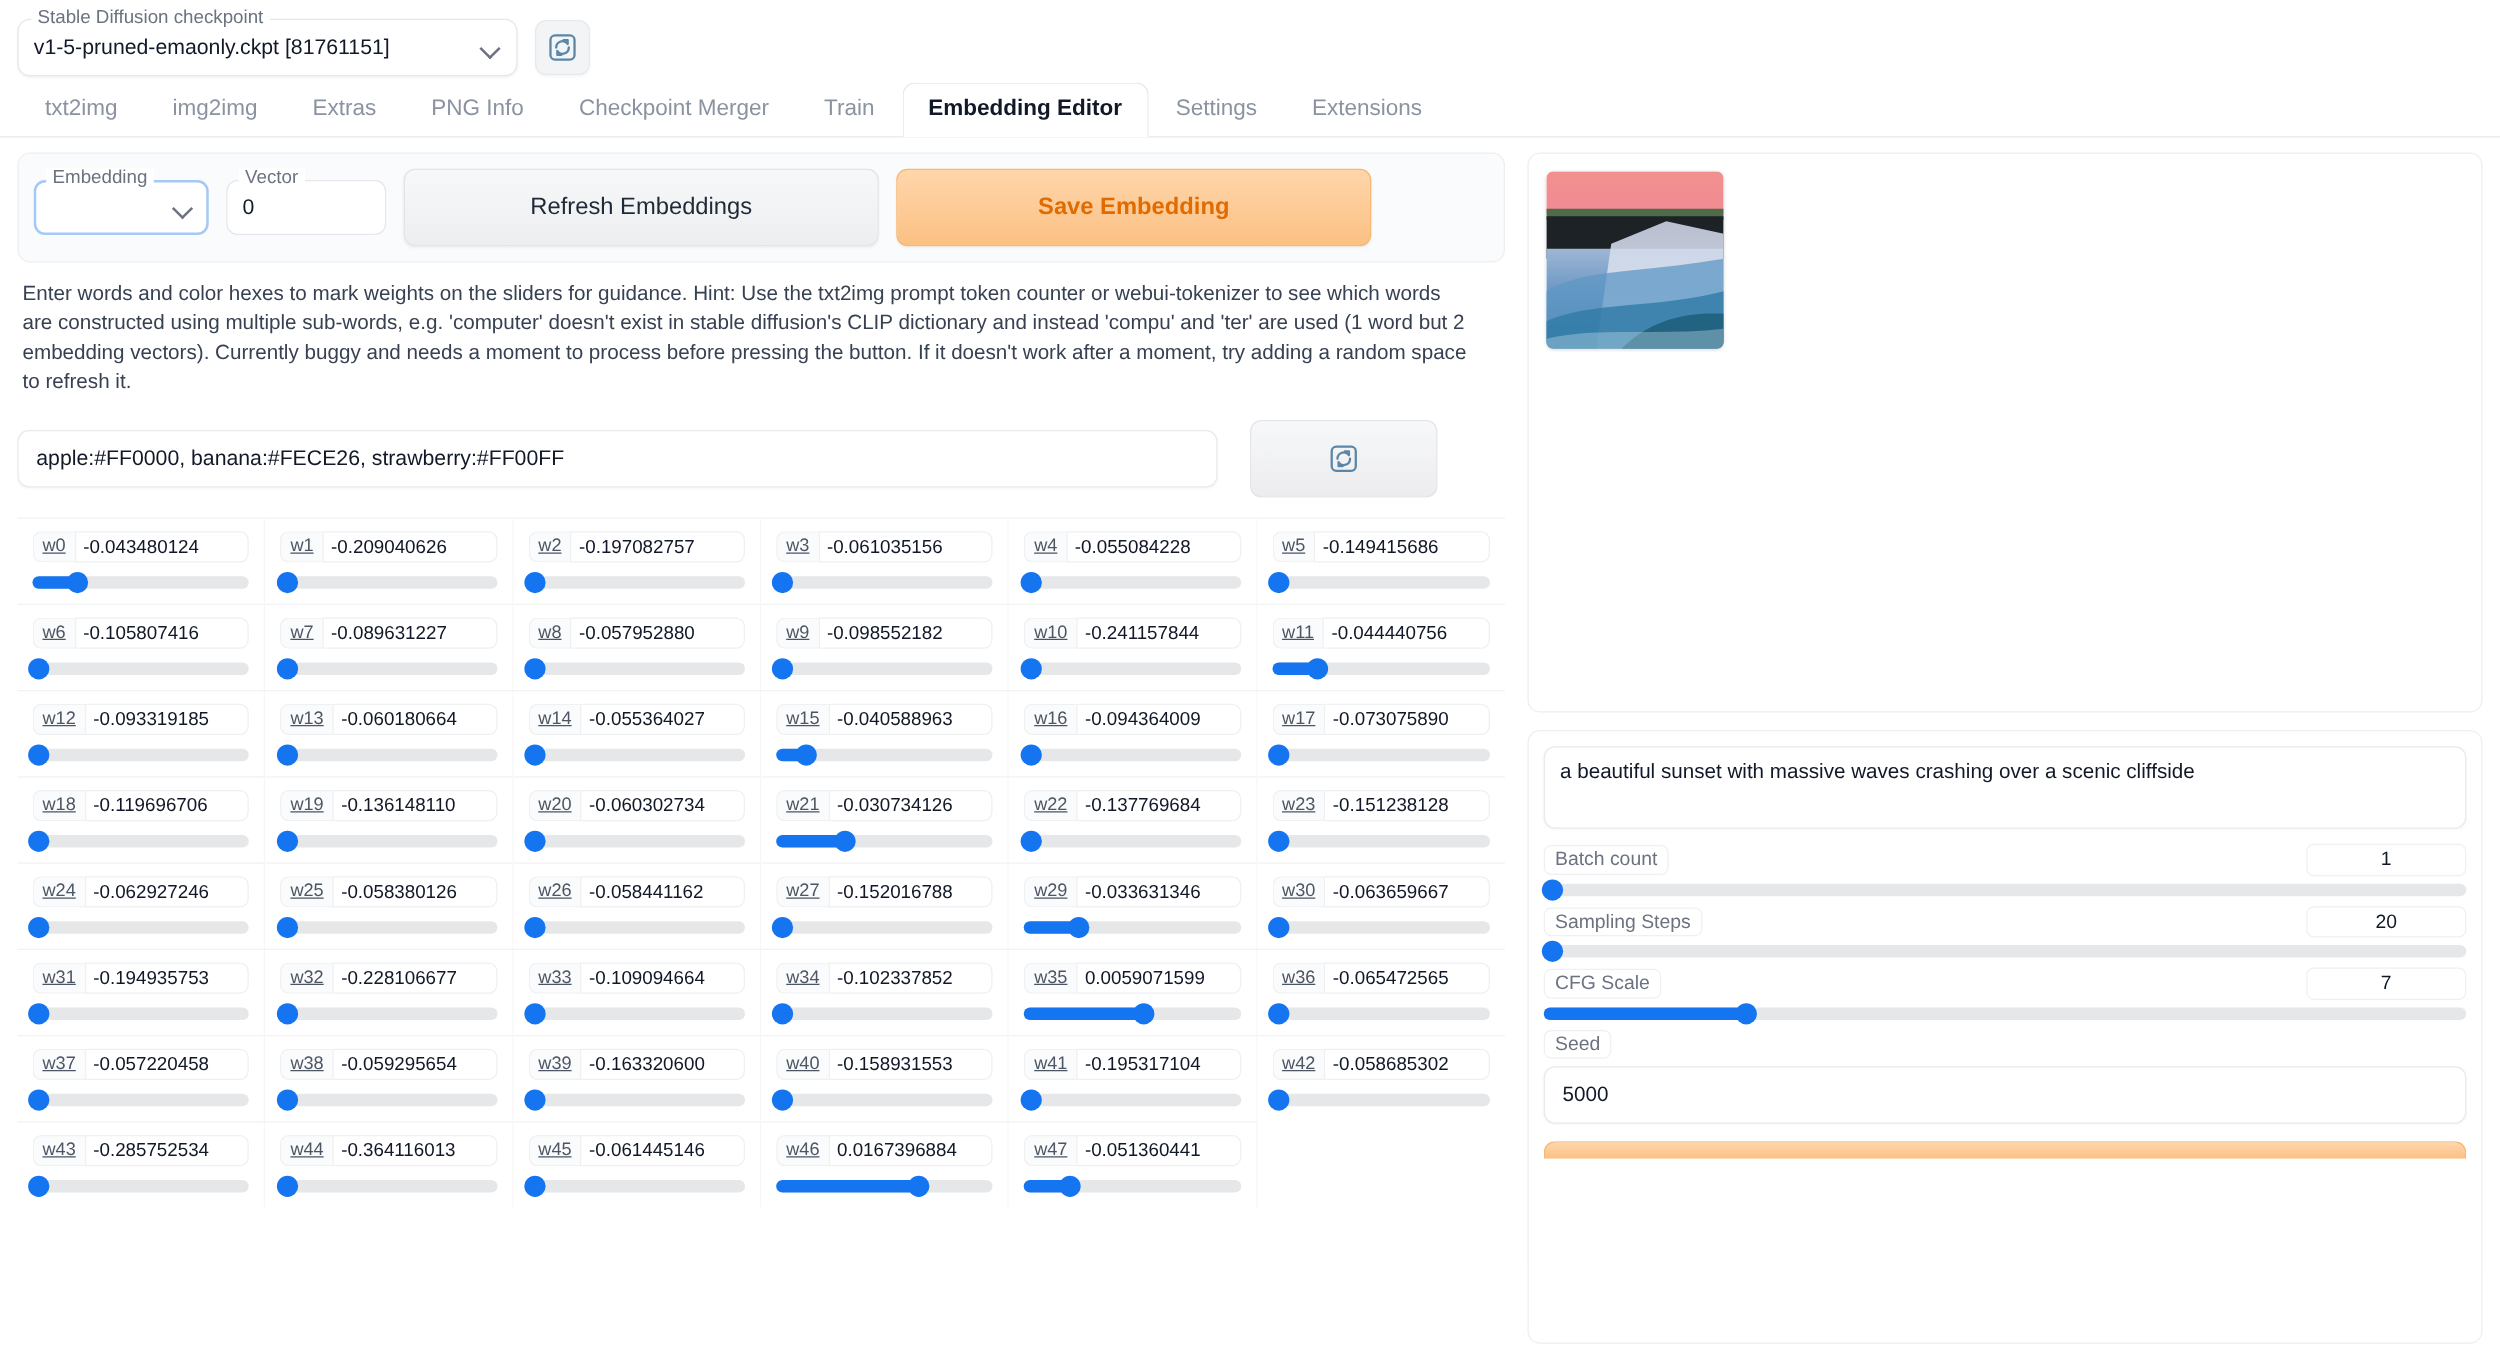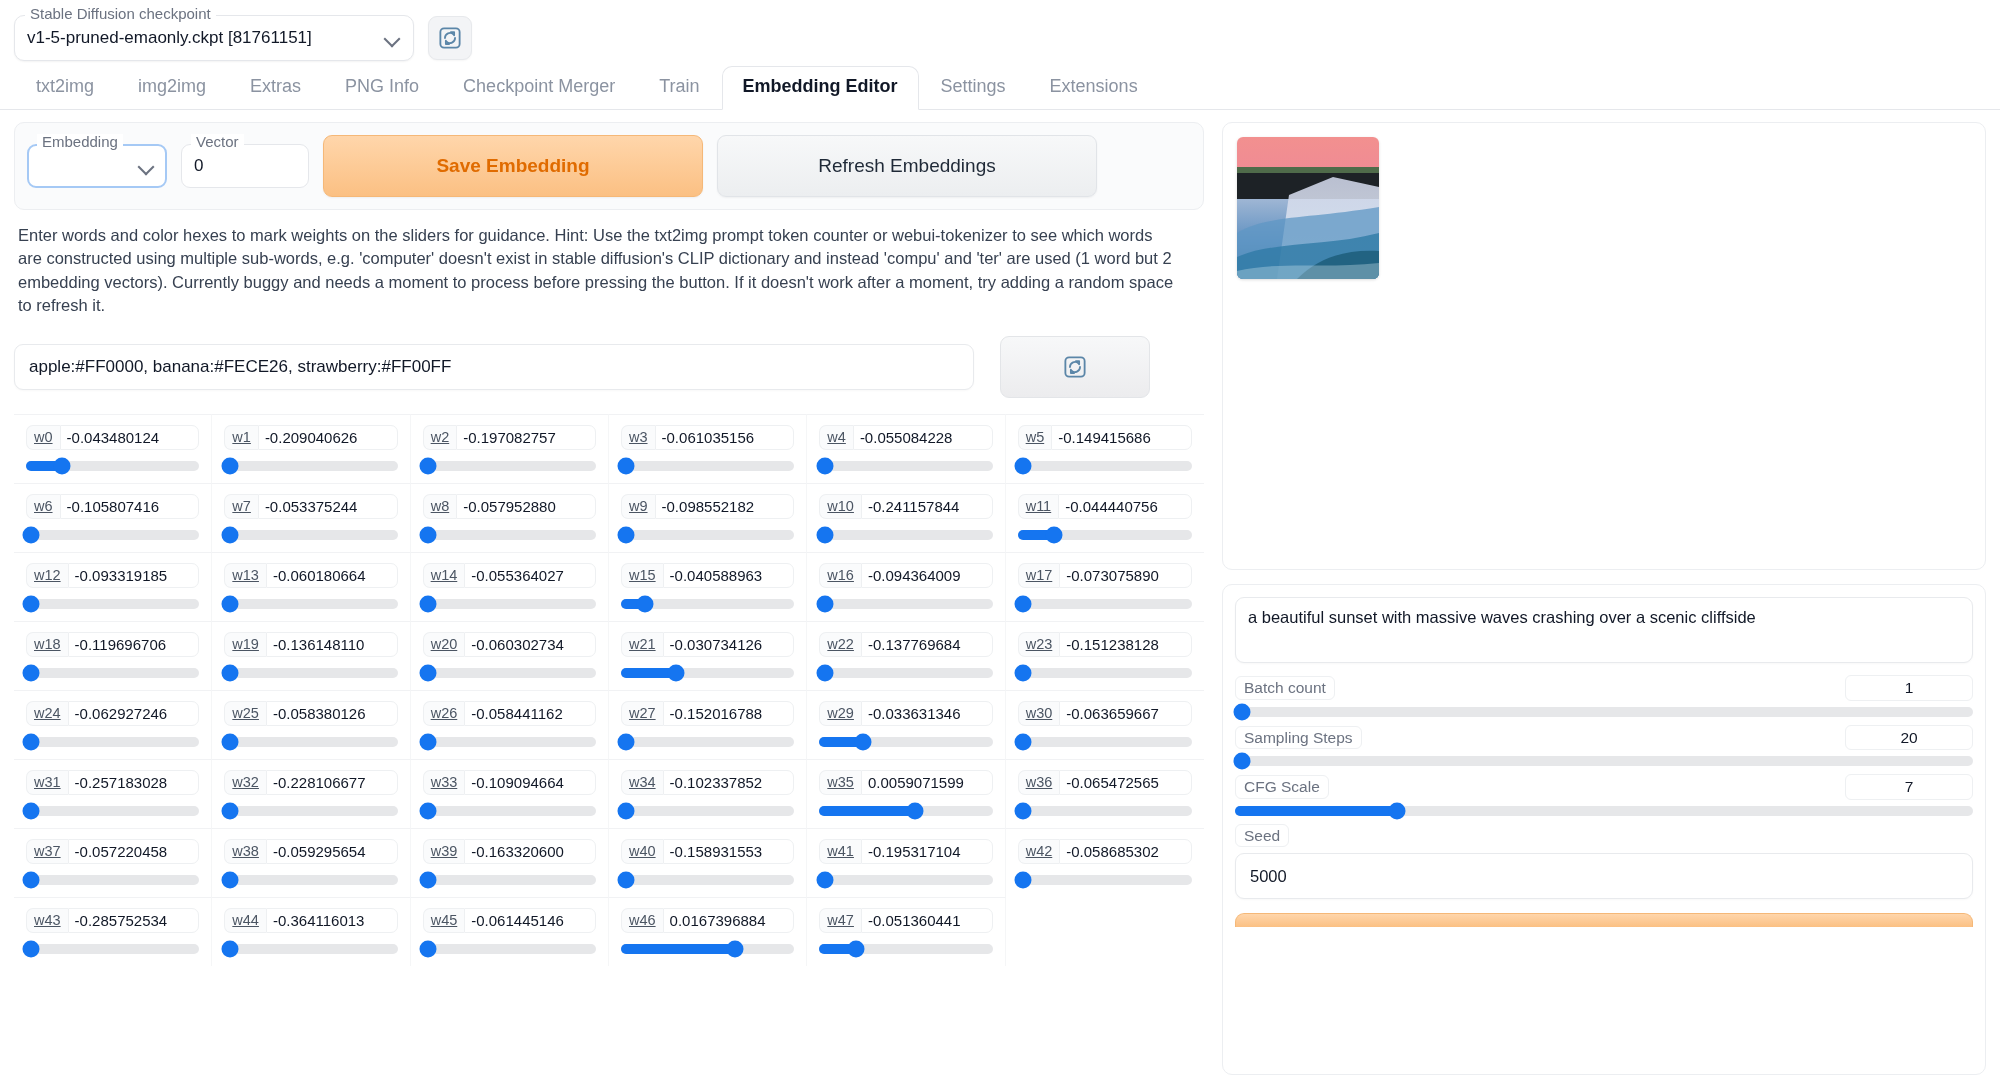--- a/index.html
+++ b/index.html
@@ -404,22 +404,22 @@
         <div class="embedding-field">
           <span class="chev"></span>
         </div>
       </div>
 
       <div class="field-wrap" style="border:none;box-shadow:none;position:relative;">
         <span class="field-label">Vector</span>
         <div class="vector-field">0</div>
       </div>
 
+      <div class="big-btn btn-refresh-emb">Refresh Embeddings</div>
       <div class="big-btn btn-save-emb">Save Embedding</div>
-      <div class="big-btn btn-refresh-emb">Refresh Embeddings</div>
     </div>
 
     <div class="desc">Enter words and color hexes to mark weights on the sliders for guidance. Hint: Use the txt2img prompt token counter or webui-tokenizer to see which words are constructed using multiple sub-words, e.g. 'computer' doesn't exist in stable diffusion's CLIP dictionary and instead 'compu' and 'ter' are used (1 word but 2 embedding vectors). Currently buggy and needs a moment to process before pressing the button. If it doesn't work after a moment, try adding a random space to refresh it.</div>
 
     <div class="token-row">
       <div class="token-input">apple:#FF0000, banana:#FECE26, strawberry:#FF00FF</div>
       <div class="token-refresh">
         <svg class="refresh-glyph" viewBox="0 0 24 24">
           <rect x="1.5" y="1.5" width="21" height="21" rx="4" fill="none" stroke="#5b86a8" stroke-width="2"></rect>
           <path d="M6.5 12a5.5 5.5 0 0 1 9.3-4" fill="none" stroke="#5b86a8" stroke-width="2" stroke-linecap="round"></path>
@@ -497,21 +497,21 @@
             <span class="wval">-0.105807416</span>
           </div>
           <div class="track">
             <div class="fill" style="width:3%"></div>
             <div class="knob" style="left:3%"></div>
           </div>
         </div>
         <div class="wcell">
           <div class="whead">
             <span class="wlabel">w7</span>
-            <span class="wval">-0.053375244</span>
+            <span class="wval">-0.089631227</span>
           </div>
           <div class="track">
             <div class="fill" style="width:3%"></div>
             <div class="knob" style="left:3%"></div>
           </div>
         </div>
         <div class="wcell">
           <div class="whead">
             <span class="wlabel">w8</span>
             <span class="wval">-0.057952880</span>
@@ -727,21 +727,21 @@
             <span class="wval">-0.063659667</span>
           </div>
           <div class="track">
             <div class="fill" style="width:3%"></div>
             <div class="knob" style="left:3%"></div>
           </div>
         </div>
         <div class="wcell">
           <div class="whead">
             <span class="wlabel">w31</span>
-            <span class="wval">-0.257183028</span>
+            <span class="wval">-0.194935753</span>
           </div>
           <div class="track">
             <div class="fill" style="width:3%"></div>
             <div class="knob" style="left:3%"></div>
           </div>
         </div>
         <div class="wcell">
           <div class="whead">
             <span class="wlabel">w32</span>
             <span class="wval">-0.228106677</span>

